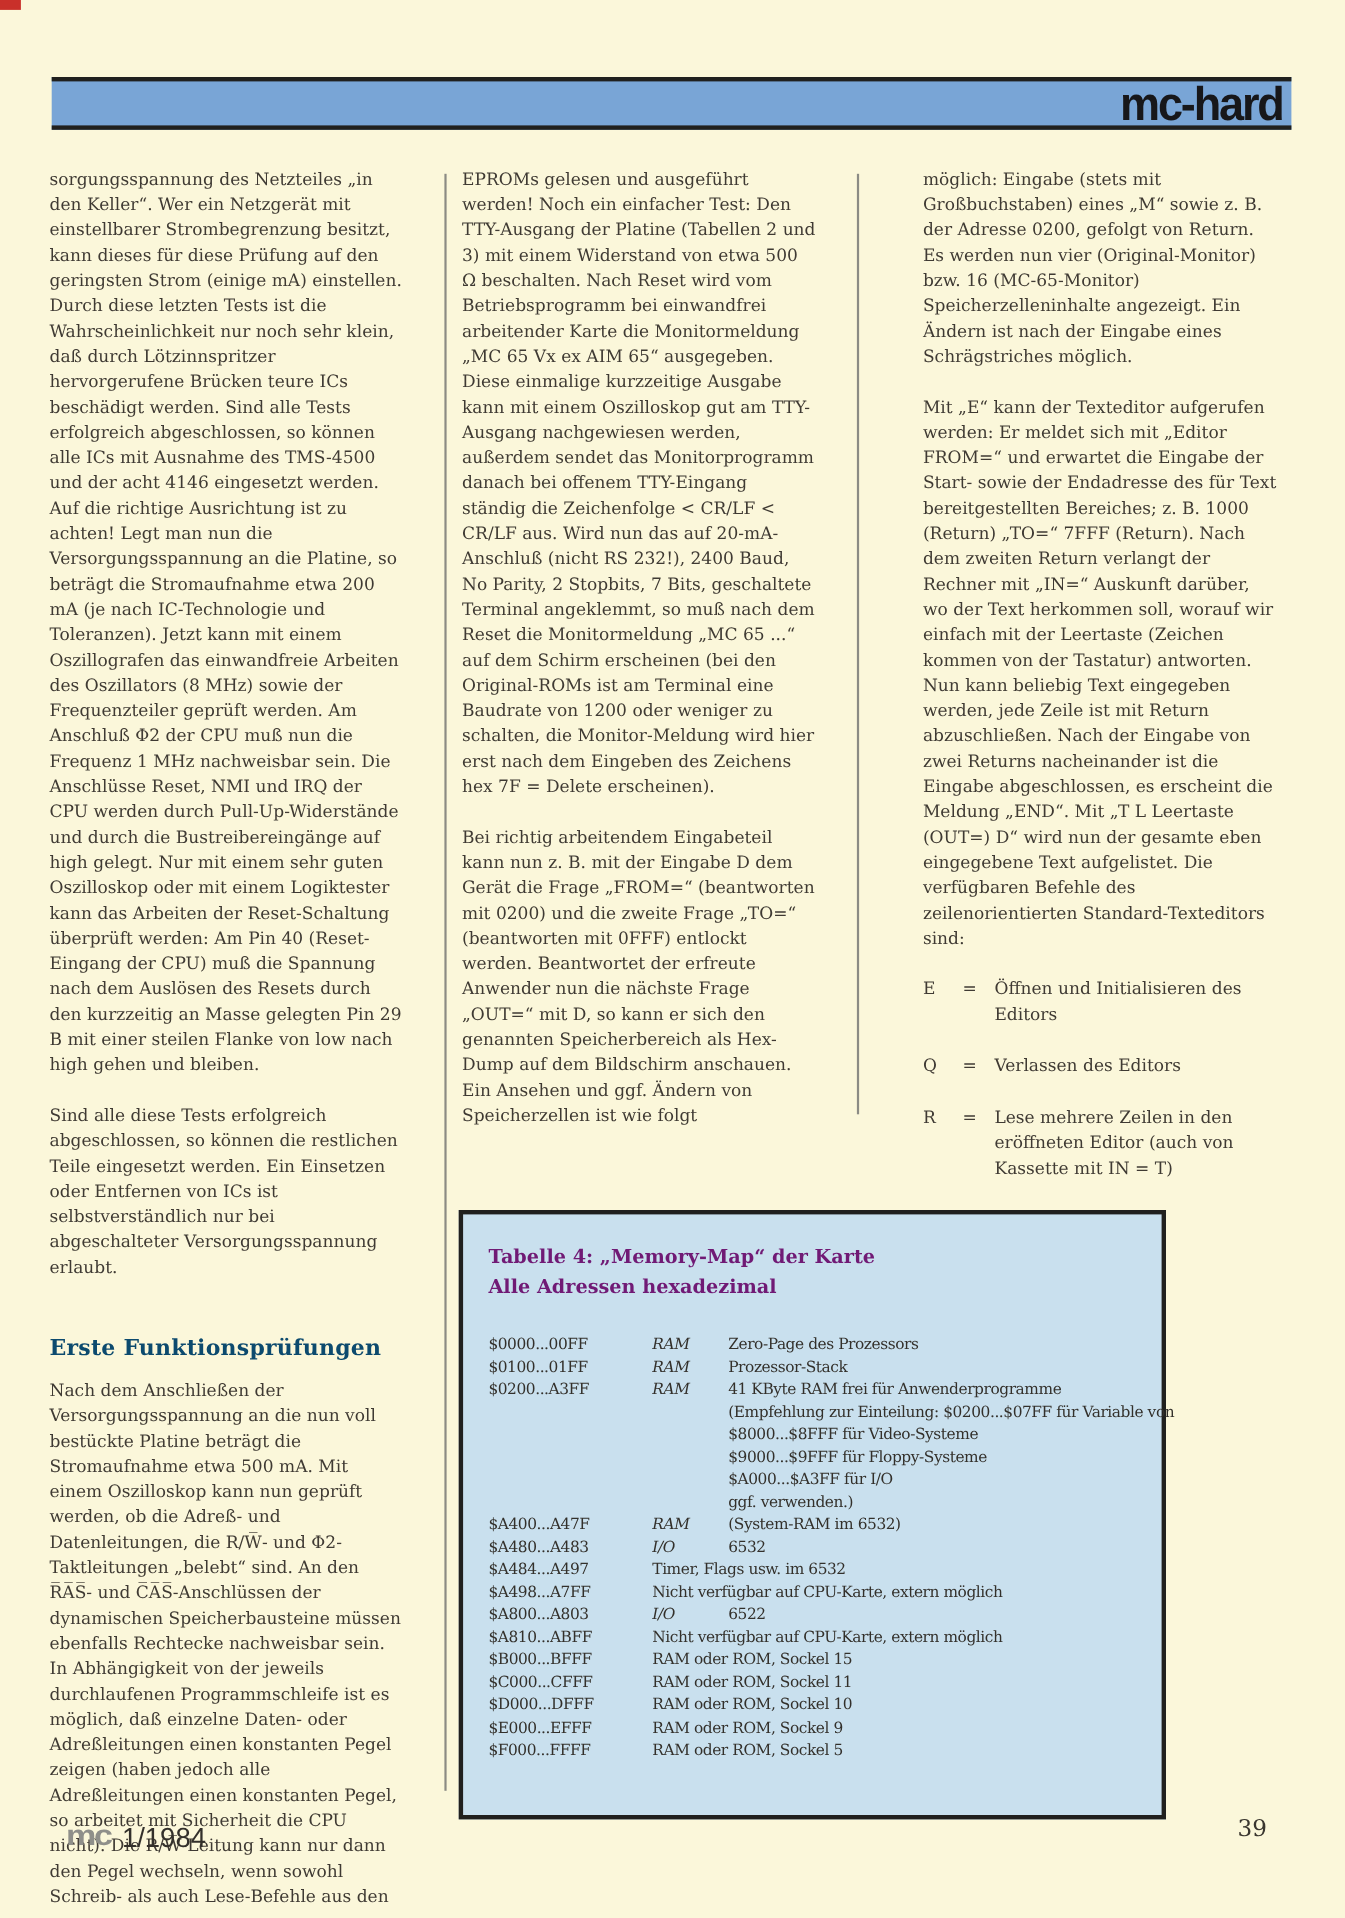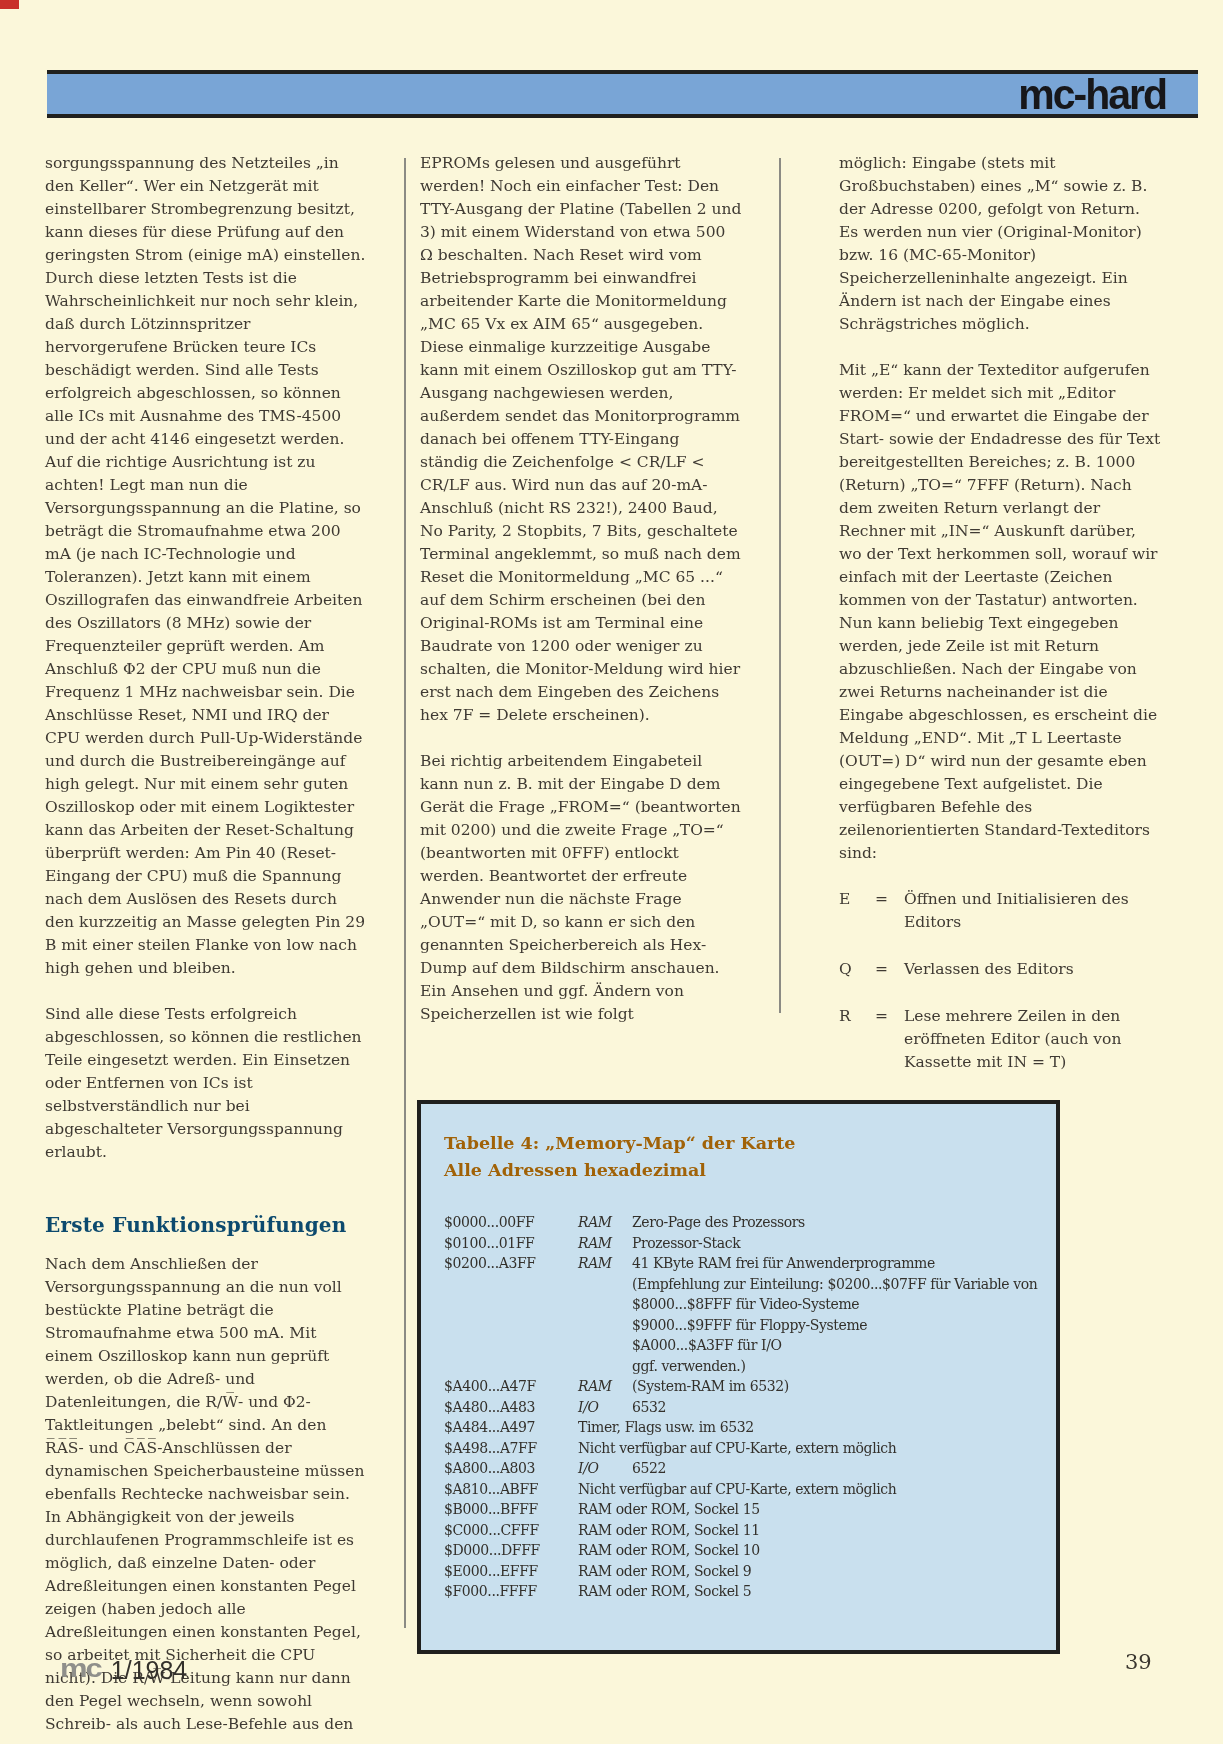--- a/index.html
+++ b/index.html
@@ -17,21 +17,21 @@
     width:19px; height:9px;
     background:#c9302a;
   }
   .banner {
     position:absolute; left:47px; top:70px;
     width:1119px; height:40px;
     background:#79a5d6;
     border-top:4px solid #20201e;
     border-bottom:4px solid #20201e;
     display:flex; align-items:center; justify-content:flex-end;
-    padding-right:32px;
+    padding-right:8px;
   }
   .banner-title {
     font-family:"Liberation Sans", sans-serif;
     font-weight:bold;
     font-size:41px;
     letter-spacing:-2px;
     color:#17171a;
     line-height:1;
     transform:scaleY(1.05);
   }
@@ -62,28 +62,28 @@
 
   .memtable {
     position:absolute; left:417px; top:1100px;
     width:612px; height:520px;
     background:#c9e0ee;
     border:4px solid #20201e;
     padding:26px 0 0 23px;
     box-sizing:content-box;
   }
   .tbl-title {
-    font-size:17.5px; font-weight:bold; color:#a16207;
+    font-size:17.5px; font-weight:bold; color:#701a75;
     line-height:27px; margin-bottom:28px;
   }
   .tbl-rows {
     font-size:14px; line-height:20.5px;
     letter-spacing:-0.4px; color:#33302b;
   }
-  .trow { display:flex; }
+  .trow { display:flex;gap:15px; }
   .taddr { width:134px; flex:none; white-space:nowrap; }
   .ttype { width:54px; flex:none; white-space:nowrap;font-style:italic; }
   .tdesc { flex:1; }
   .tdesc div { white-space:nowrap; }
 
   .footer-left {
     position:absolute; left:40px; top:1653px;
     display:flex; align-items:baseline;margin-left:20px;
   }
   .mc-logo {

